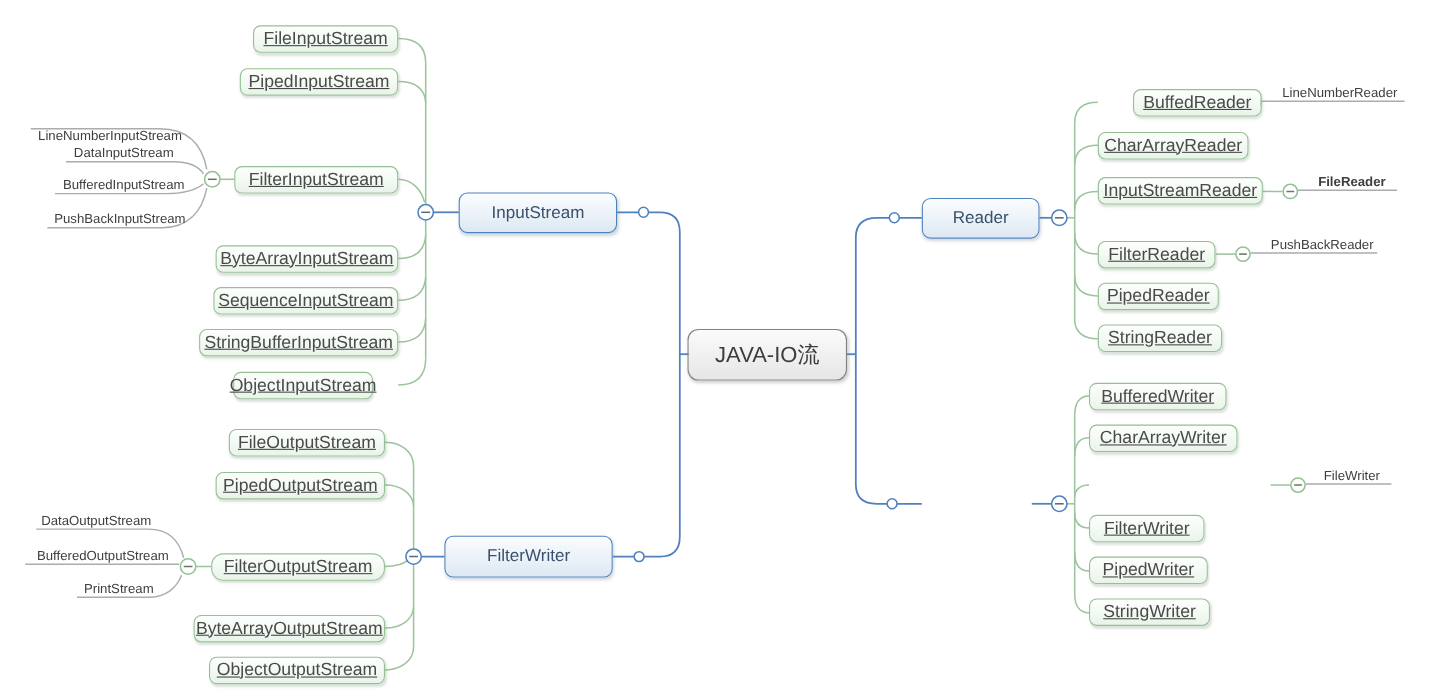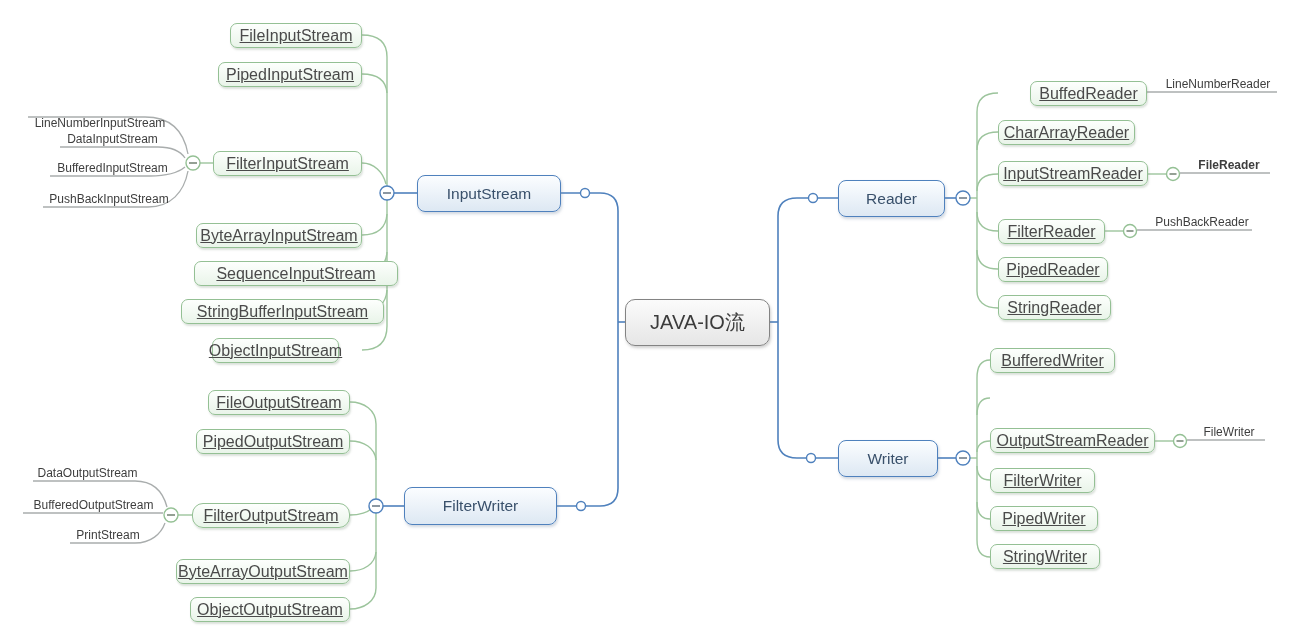--- a/index.html
+++ b/index.html
@@ -146,28 +146,27 @@
           <line x1="1176.5" y1="441" x2="1183.5" y2="441" stroke="#667766"></line>
         </g>
     </g>
   </svg>
 
   <div class="node center" style="left:625px;top:299px;width:145px;">JAVA-IO流</div>
 
   <div class="node blue" style="left:417px;top:175px;width:144px;">InputStream</div>
   <div class="node blue" style="left:404px;top:487px;width:153px;height:38px;">FilterWriter</div>
   <div class="node blue" style="left:838px;top:180px;width:107px;">Reader</div>
-  <div class="node blue" style="left:838px;top:440px;width:100px;">Writer</div>
 
   <div class="node green" style="left:230px;top:23px;width:132px;">FileInputStream</div>
   <div class="node green" style="left:218px;top:62px;width:144px;">PipedInputStream</div>
   <div class="node green" style="left:213px;top:151px;width:149px;">FilterInputStream</div>
   <div class="node green" style="left:196px;top:223px;width:166px;">ByteArrayInputStream</div>
-  <div class="node green" style="left:194px;top:261px;width:204px;">SequenceInputStream</div>
-  <div class="node green" style="left:181px;top:299px;width:203px;text-align:right;">StringBufferInputStream</div>
+  <div class="node green" style="left:194px;top:261px;width:168px;">SequenceInputStream</div>
+  <div class="node green" style="left:181px;top:299px;width:181px;text-align:right;">StringBufferInputStream</div>
   <div class="node green" style="left:212px;top:338px;width:127px;">ObjectInputStream</div>
 
   <div class="leaf" style="left:25px;top:115px;width:150px;">LineNumberInputStream</div>
   <div class="leaf" style="left:60px;top:131px;width:105px;">DataInputStream</div>
   <div class="leaf" style="left:50px;top:160px;width:125px;">BufferedInputStream</div>
   <div class="leaf" style="left:45px;top:191px;width:128px;">PushBackInputStream</div>
 
   <div class="node green" style="left:208px;top:390px;width:142px;">FileOutputStream</div>
   <div class="node green" style="left:196px;top:429px;width:154px;">PipedOutputStream</div>
   <div class="node green" style="left:192px;top:503px;width:158px;border-radius:11px;">FilterOutputStream</div>
@@ -183,20 +182,20 @@
   <div class="node green" style="left:998px;top:161px;width:150px;">InputStreamReader</div>
   <div class="node green" style="left:998px;top:219px;width:107px;">FilterReader</div>
   <div class="node green" style="left:998px;top:257px;width:110px;">PipedReader</div>
   <div class="node green" style="left:998px;top:295px;width:113px;">StringReader</div>
 
   <div class="leaf" style="left:1158px;top:76px;width:120px;">LineNumberReader</div>
   <div class="leaf" style="left:1193px;top:157px;width:72px;font-weight:bold;">FileReader</div>
   <div class="leaf" style="left:1152px;top:214px;width:100px;">PushBackReader</div>
 
   <div class="node green" style="left:990px;top:348px;width:125px;">BufferedWriter</div>
-  <div class="node green" style="left:990px;top:428px;width:165px;">OutputStreamReader</div>
+  <div class="node green" style="left:990px;top:386px;width:135px;">CharArrayWriter</div>
   <div class="node green" style="left:990px;top:468px;width:105px;">FilterWriter</div>
   <div class="node green" style="left:990px;top:506px;width:108px;">PipedWriter</div>
   <div class="node green" style="left:990px;top:544px;width:110px;">StringWriter</div>
 
   <div class="leaf" style="left:1196px;top:424px;width:66px;">FileWriter</div>
 
 </div>
 
 </body></html>

